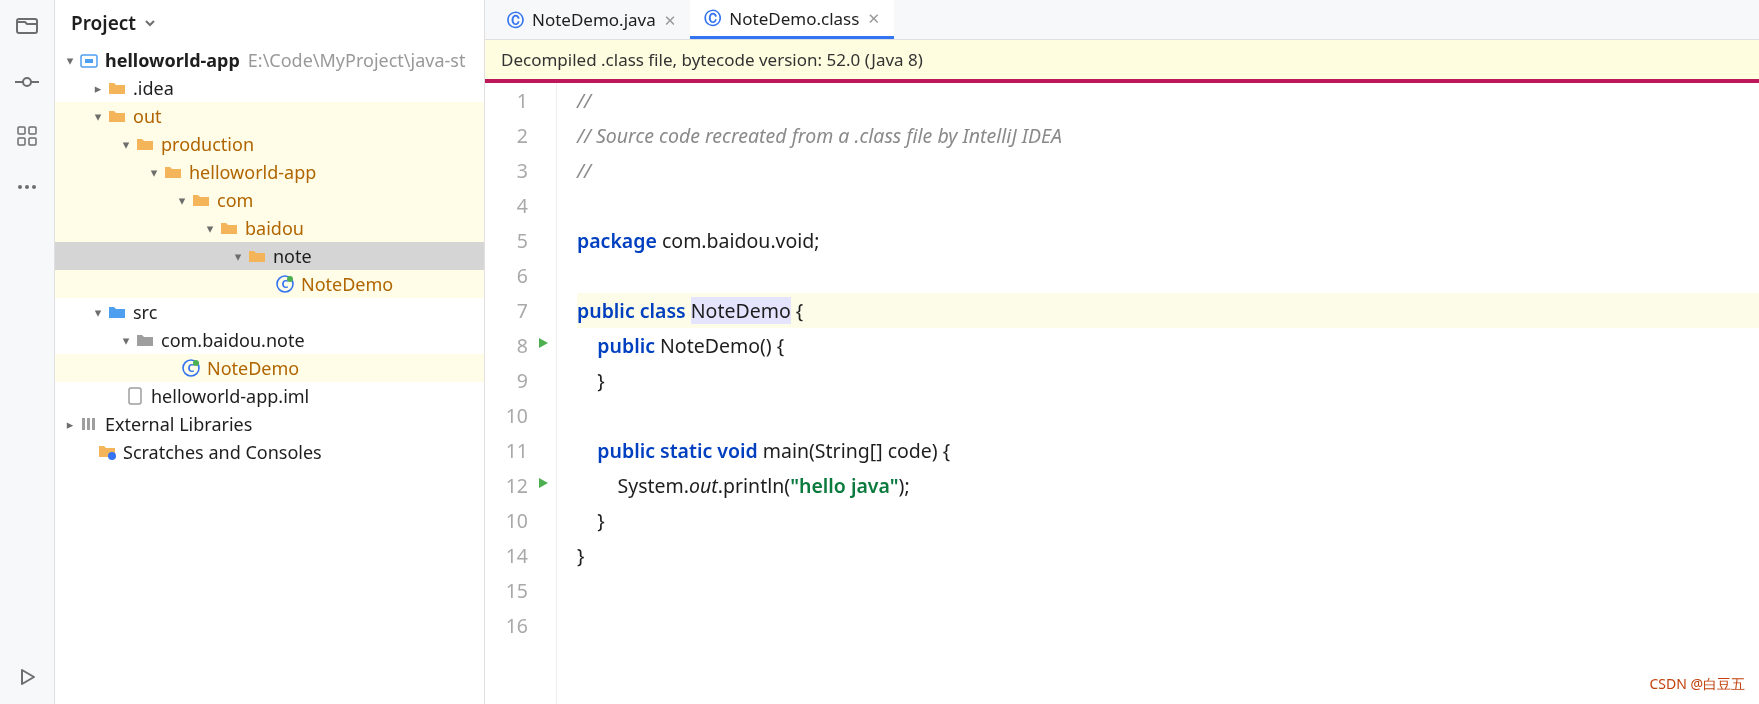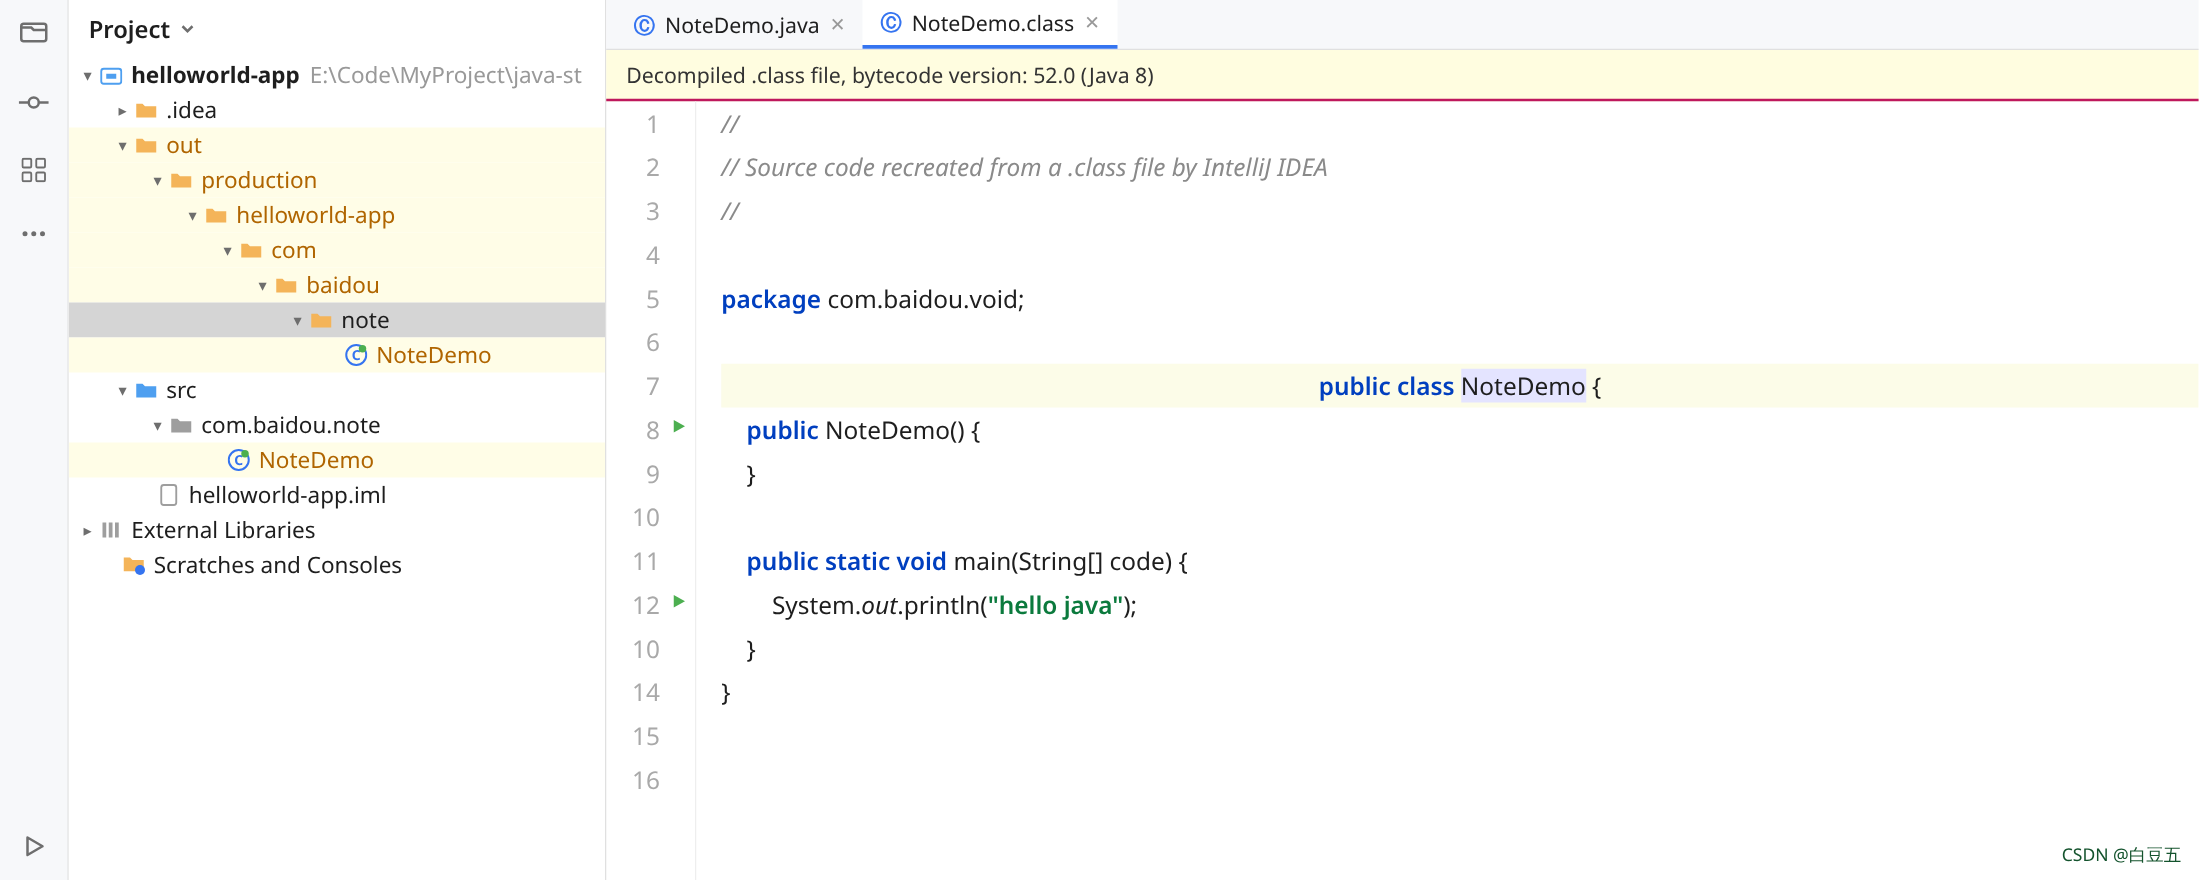--- a/index.html
+++ b/index.html
@@ -23,41 +23,41 @@
 .row.hl { background: #fffde7; }
 .row.hl .lbl { color: #b06500; }
 
 .editor-area { flex: 1; display: flex; flex-direction: column; }
 .tabs { display: flex; align-items: center; height: 40px; border-bottom: 1px solid #e0e0e0; padding-left: 8px; background: #f7f8fa; }
 .tab { display: flex; align-items: center; gap: 8px; padding: 0 14px; height: 100%; font-size: 17px; color: #1e1e1e; cursor: pointer; }
 .tab.active { border-bottom: 3px solid #3574f0; background: #fff; }
 .tab .close { color: #999; font-size: 15px; }
 .tab .cicon { color: #3574f0; font-weight: 700; }
 
-.banner { background: #fffde0; border-bottom: 2px solid #be185d; padding: 8px 16px; font-size: 17px; color: #333; }
+.banner { background: #fffde0; border-bottom: 4px solid #be185d; padding: 8px 16px; font-size: 17px; color: #333; }
 
 .code-wrap { flex: 1; display: flex; font-family: "JetBrains Mono", Consolas, monospace; font-size: 19.5px; line-height: 35px; overflow: auto; }
 .gutter { width: 72px; text-align: right; padding-right: 28px; color: #a9a9a9; border-right: 1px solid #eee; position: relative; }
 .gline { height: 35px; position: relative; }
 .run { position: absolute; right: -22px; top: 8px; color: #4caf50; }
 .code { flex: 1; padding-left: 20px; }
 .cline { height: 35px; white-space: pre; }
-.cline.cur { background: #fcfce8; text-align: center; }
+.cline.cur { background: #fcfce8; }
 
 .kw { color: #003fbf; font-weight: 600; }
 .cmt { color: #8a8a8a; font-style: italic; }
 .str { color: #0b7a3d; font-weight: 600; }
 .tok-hl { background: #e4e4ff; }
 .static-it { font-style: italic; }
 
 svg { display: block; }
 .folder-y { fill: #f4b459; }
 .folder-b { fill: #4e9ff0; }
 .folder-g { fill: #9e9e9e; }
-.watermark { position: fixed; right: 14px; bottom: 10px; color: #14532d; font-size: 14px; }
+.watermark { position: fixed; right: 14px; bottom: 10px; color: #c2410c; font-size: 14px; }
 </style>
 </head>
 <body>
 
 <div class="left-rail">
   <span class="rail-icon">
     <svg width="24" height="24" viewBox="0 0 24 24">
         <rect x="2" y="5" width="20" height="14" rx="2" fill="none" stroke="#6e6e6e" stroke-width="2"></rect>
         <path d="M2 8h8l2 2h10" stroke="#6e6e6e" stroke-width="2" fill="none"></path>
       </svg>

